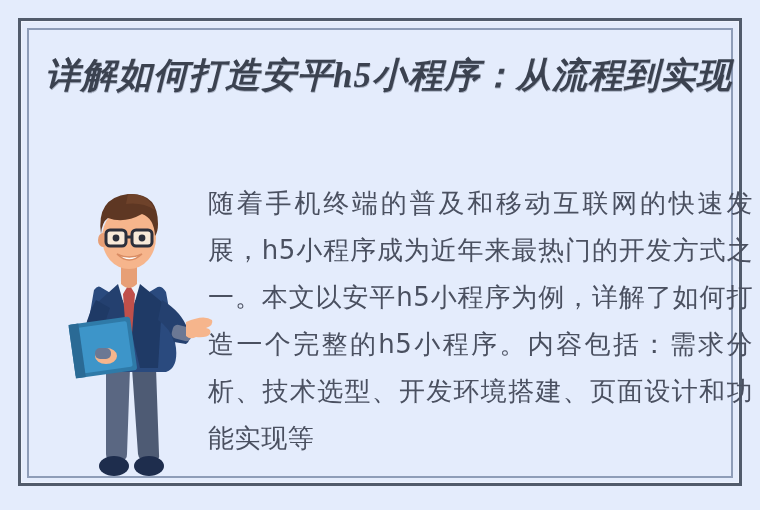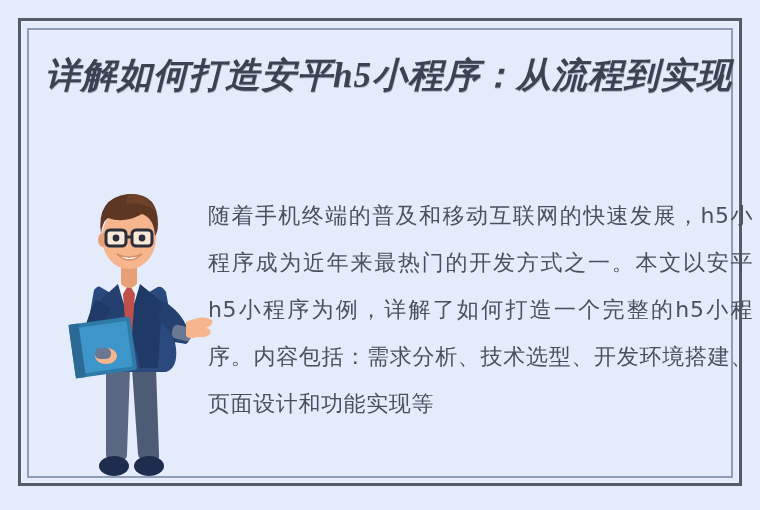--- a/index.html
+++ b/index.html
@@ -70,25 +70,25 @@
     line-height: 47px;
     text-shadow: 0.6px 0.6px 0 rgba(60,70,90,0.35);
     white-space: pre-wrap;
     margin-left: 9px;
   }
 
   
   .body-copy {
     position: absolute;
     left: 208px;
-    top: 192px;
+    top: 180px;
     width: 545px;
     color: #4a5060;
     font-family: "DejaVu Sans", "Liberation Sans", sans-serif;
-    font-size: 22px;
+    font-size: 26px;
     line-height: 47px;
     letter-spacing: 0.6px;
     text-align: justify;
     white-space: pre-wrap;
   }
 
   
   .illustration {
     position: absolute;
     left: 62px;

